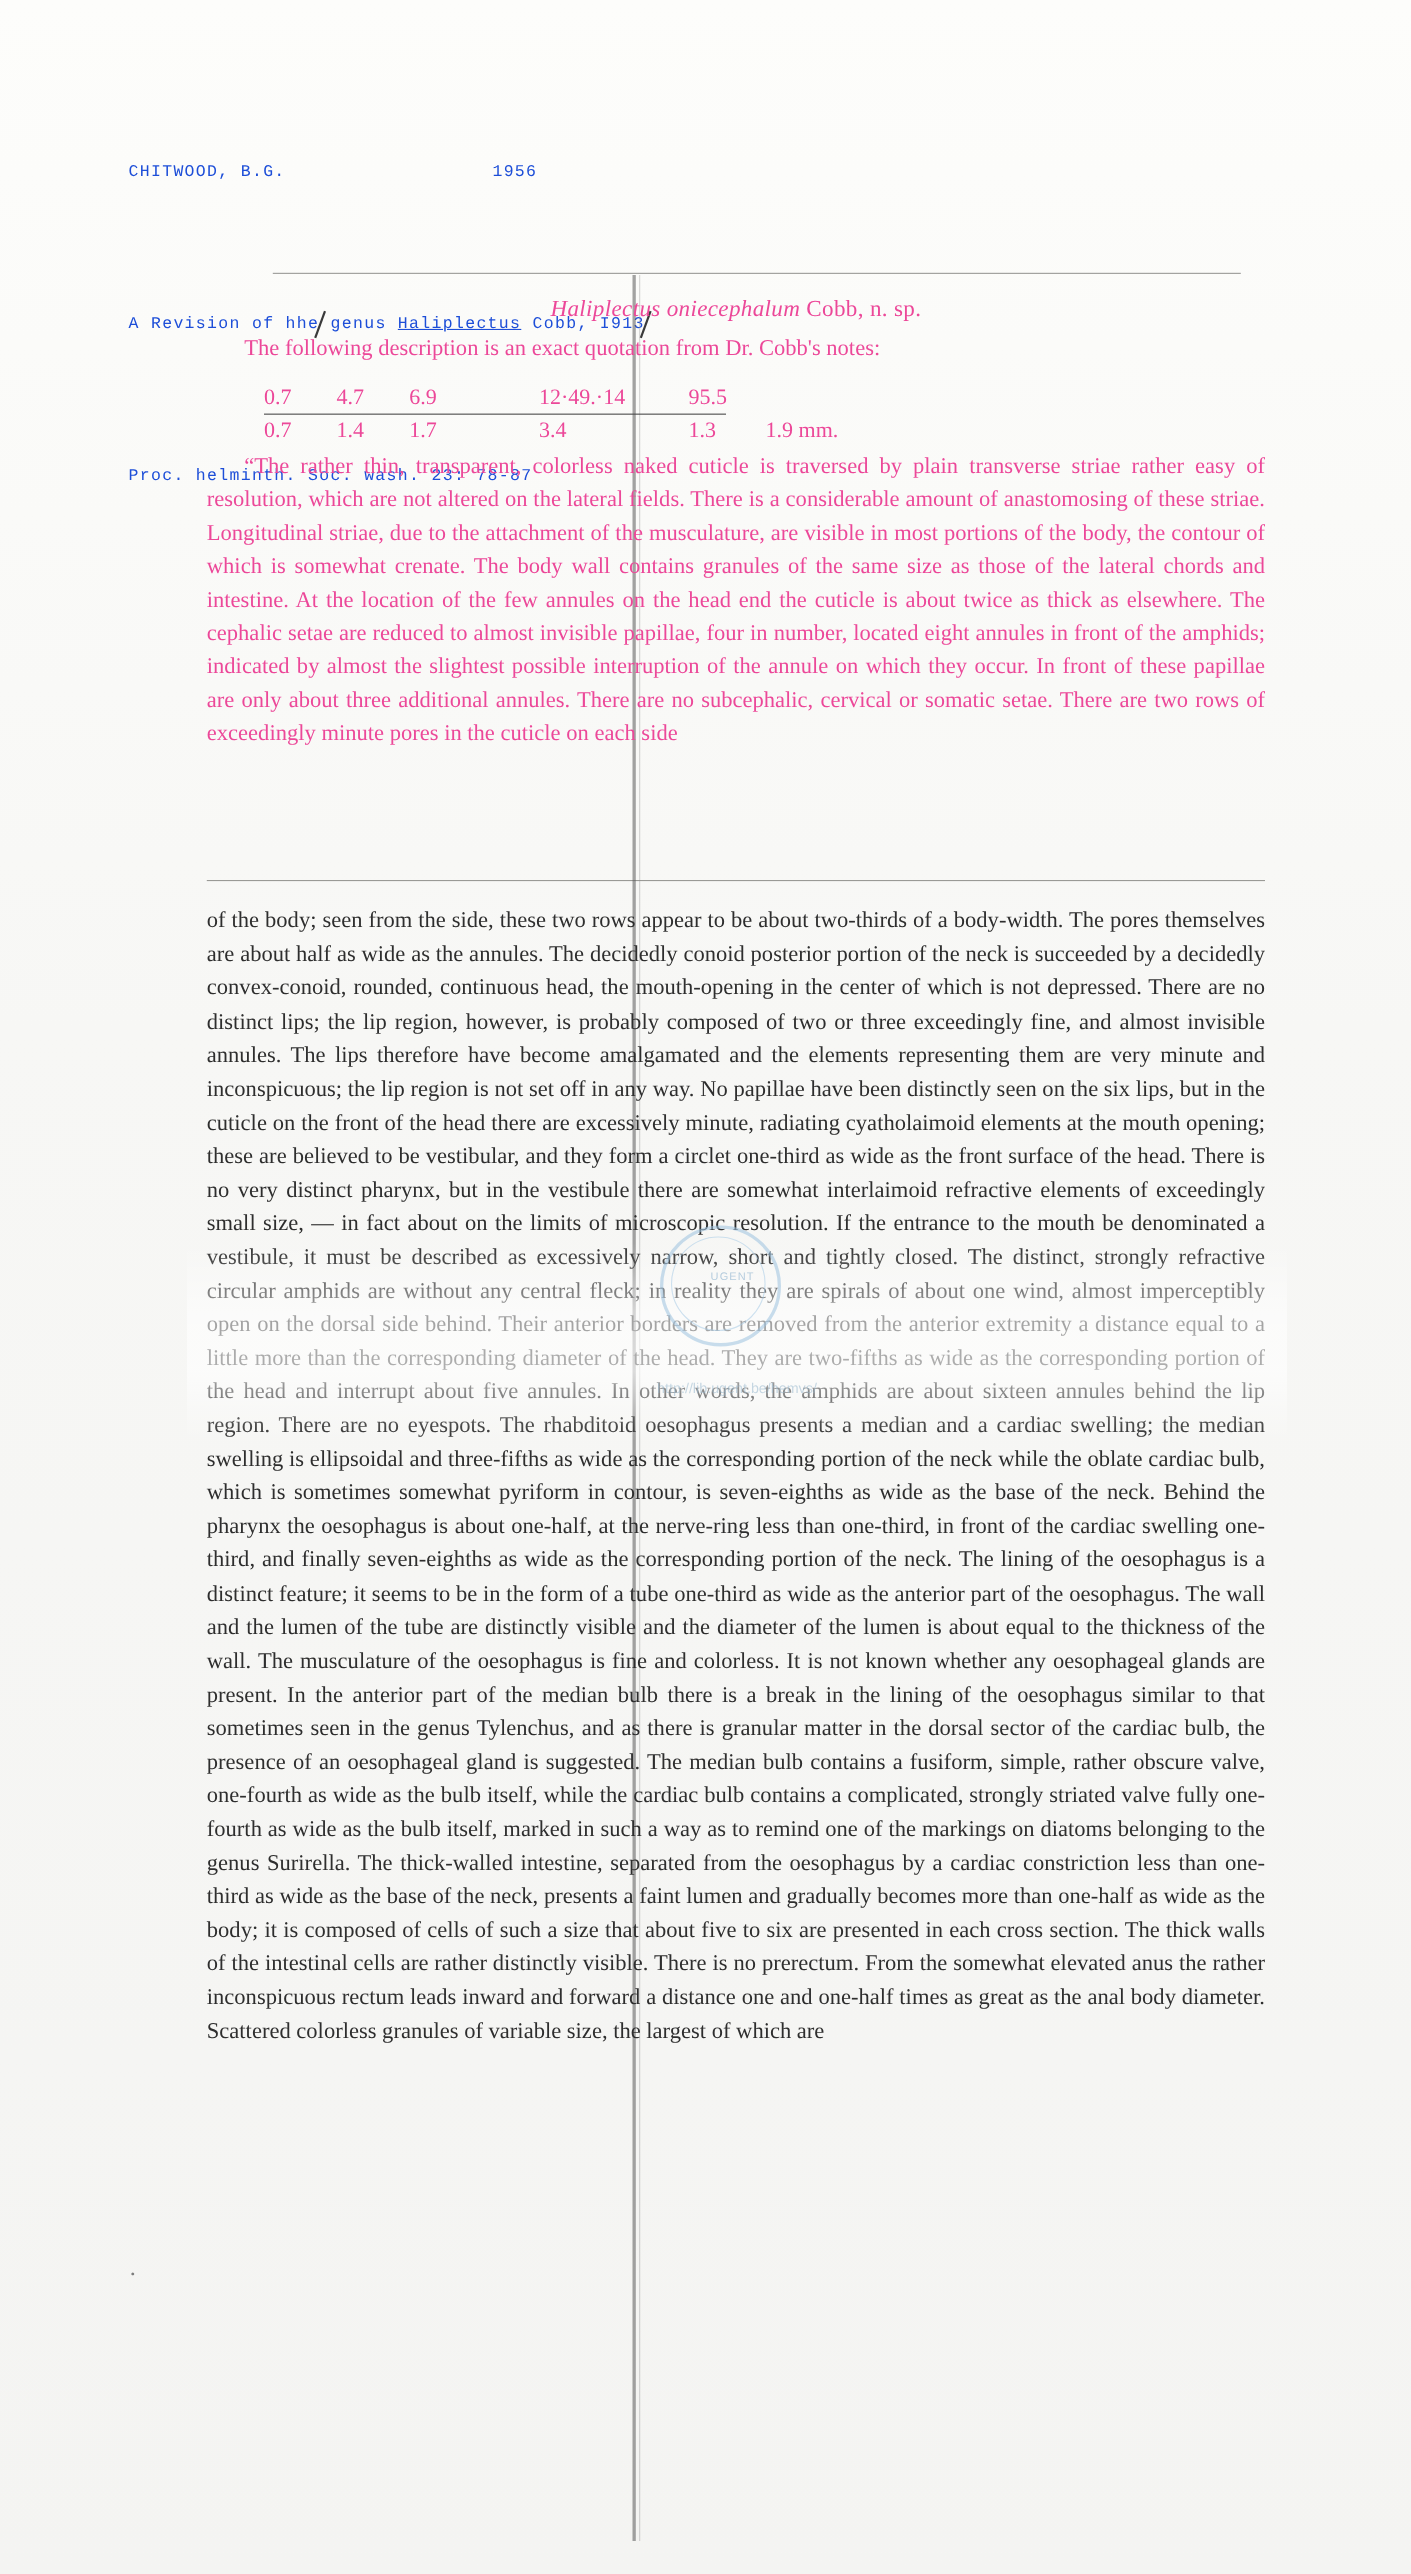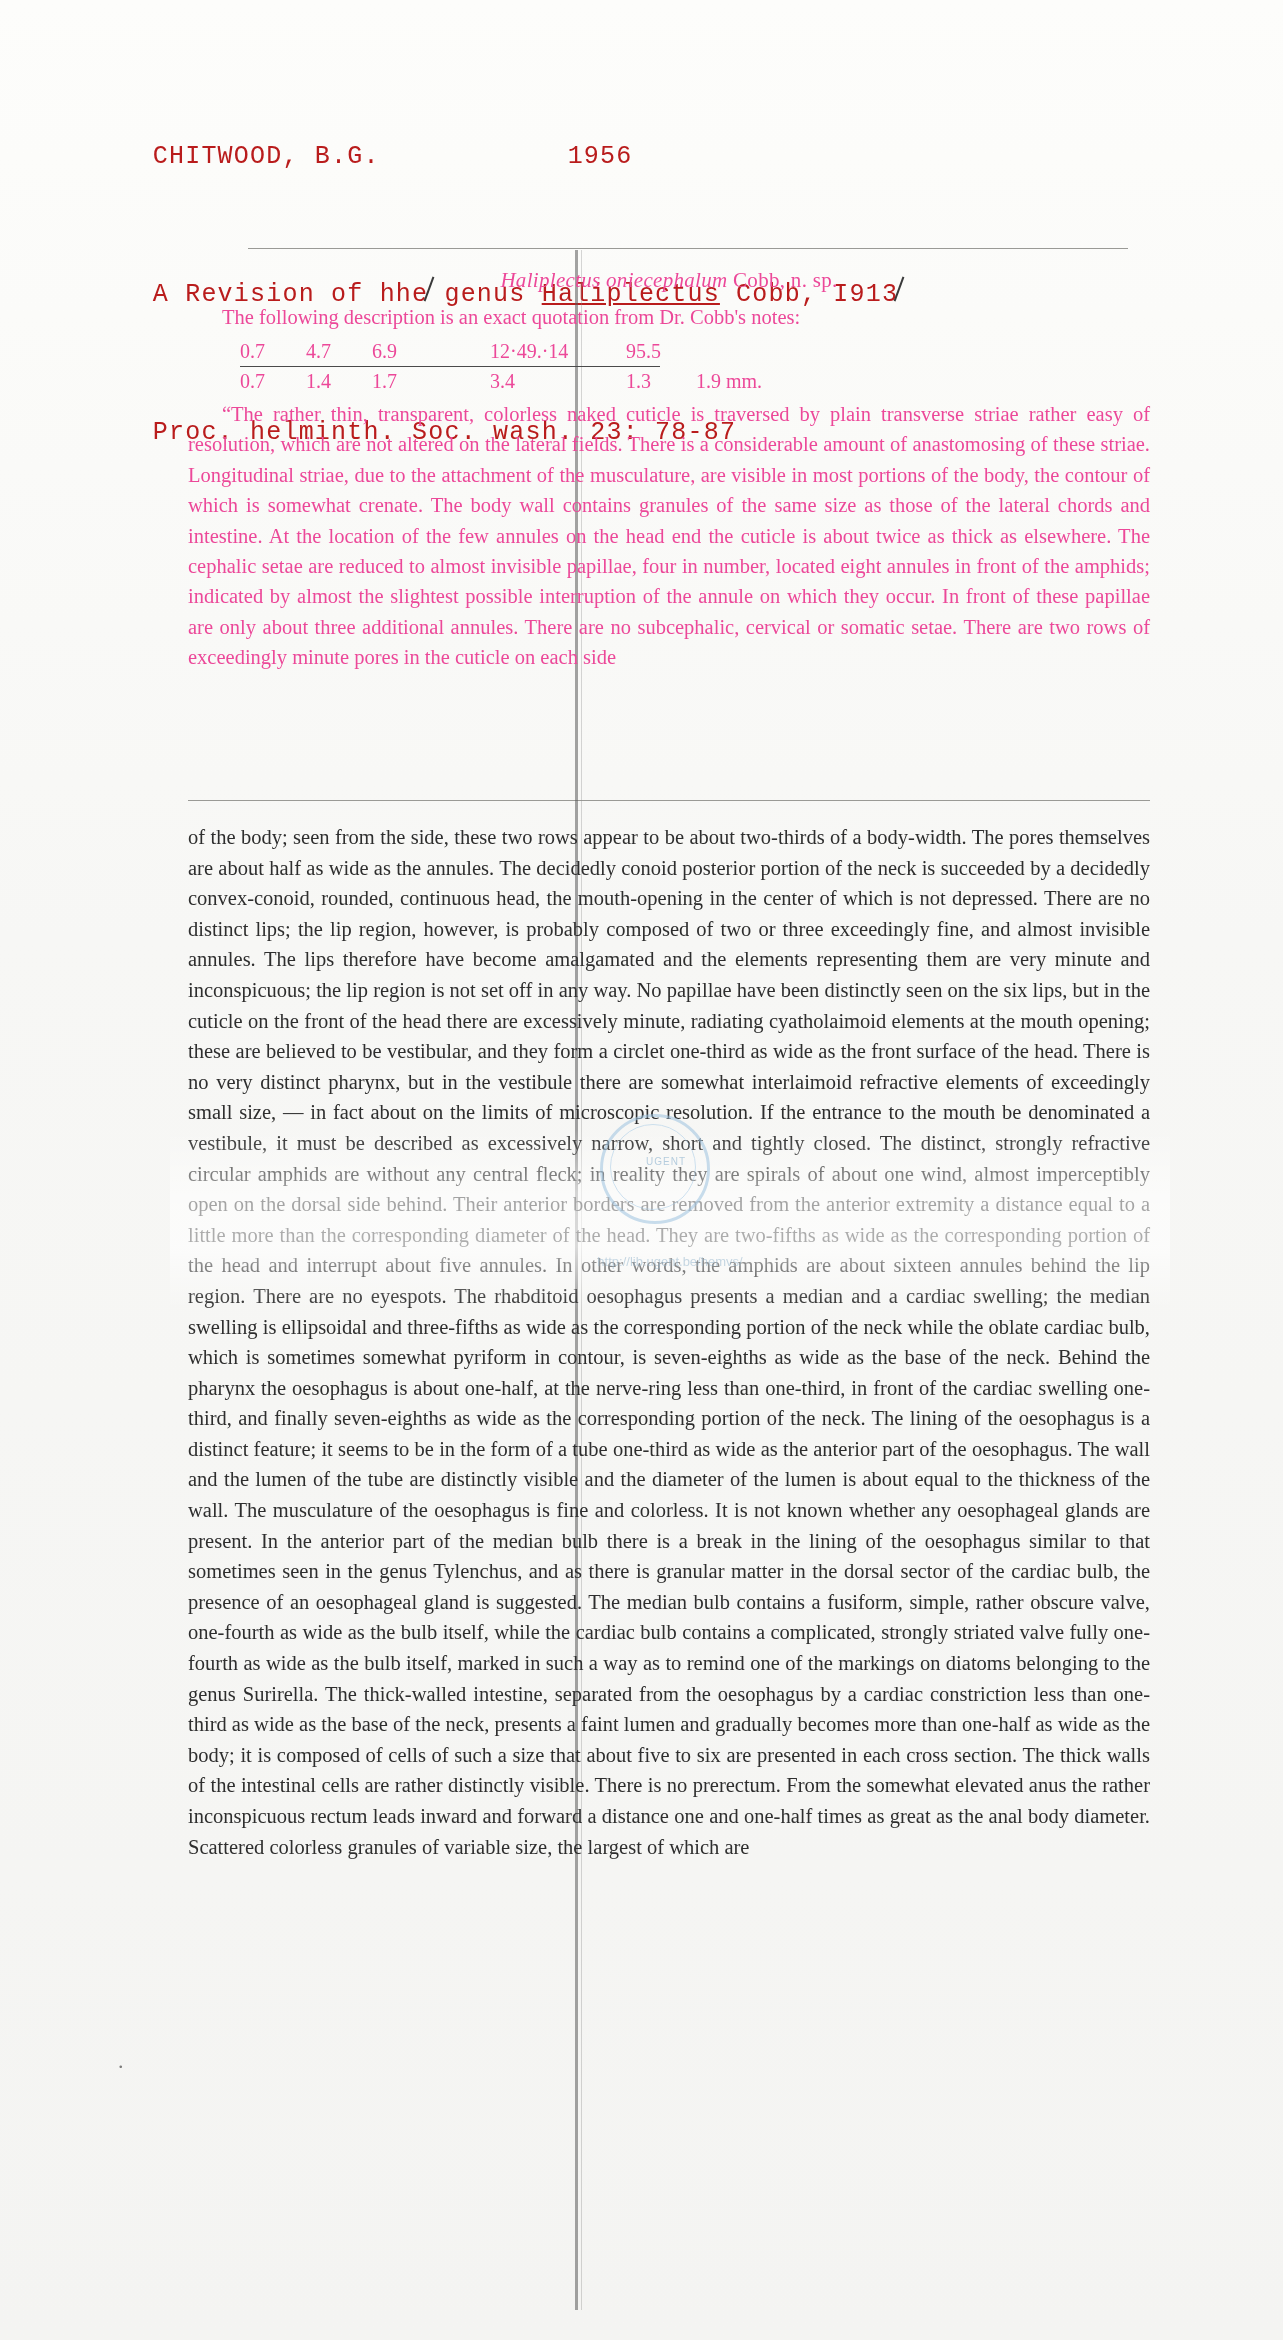--- a/index.html
+++ b/index.html
@@ -19,27 +19,27 @@
   
   .page {
     position: absolute;
     inset: 0;
     background: linear-gradient(180deg, #fdfdfb 0%, #f7f7f5 40%, #f4f4f2 100%);
   }
 
   
   .typed-header {
     position: absolute;
-    left: 88px;
+    left: 76px;
     top: 88px;
     width: 1000px;
     font-family: "Liberation Mono", monospace;
-    font-size: 25px;
+    font-size: 15px;
     letter-spacing: 1.2px;
-    color: #b91c1c;
+    color: #1d4ed8;
     line-height: 46px;
   }
   .typed-line {
     white-space: pre;
   }
   .typed-year {
     display: inline-block;
     margin-left: 188px;
   }
   .ul { text-decoration: underline; }
@@ -105,21 +105,21 @@
   .lead {
     font-size: 20.5px;
     line-height: 30px;
     text-indent: 34px;
     margin: 0 0 6px 0;
     text-align: justify;
   }
 
   
   .measure {
-    margin: 8px 0 6px 0;
+    margin: 18px 0 6px 0;
     font-size: 20px;
     padding-left: 52px;
   }
   .measure .row {
     display: flex;
     align-items: baseline;
   }
   .measure .cell {
     display: inline-block;
     text-align: left;

